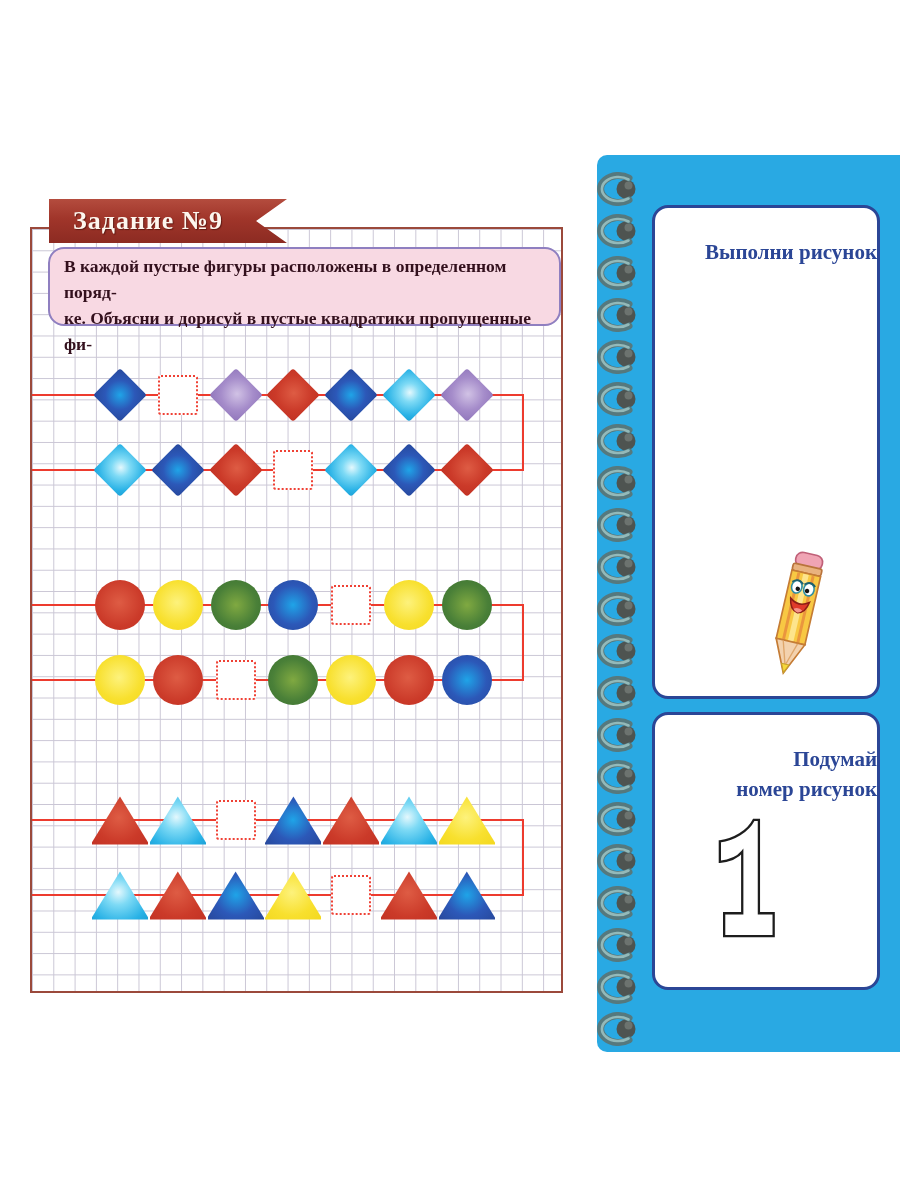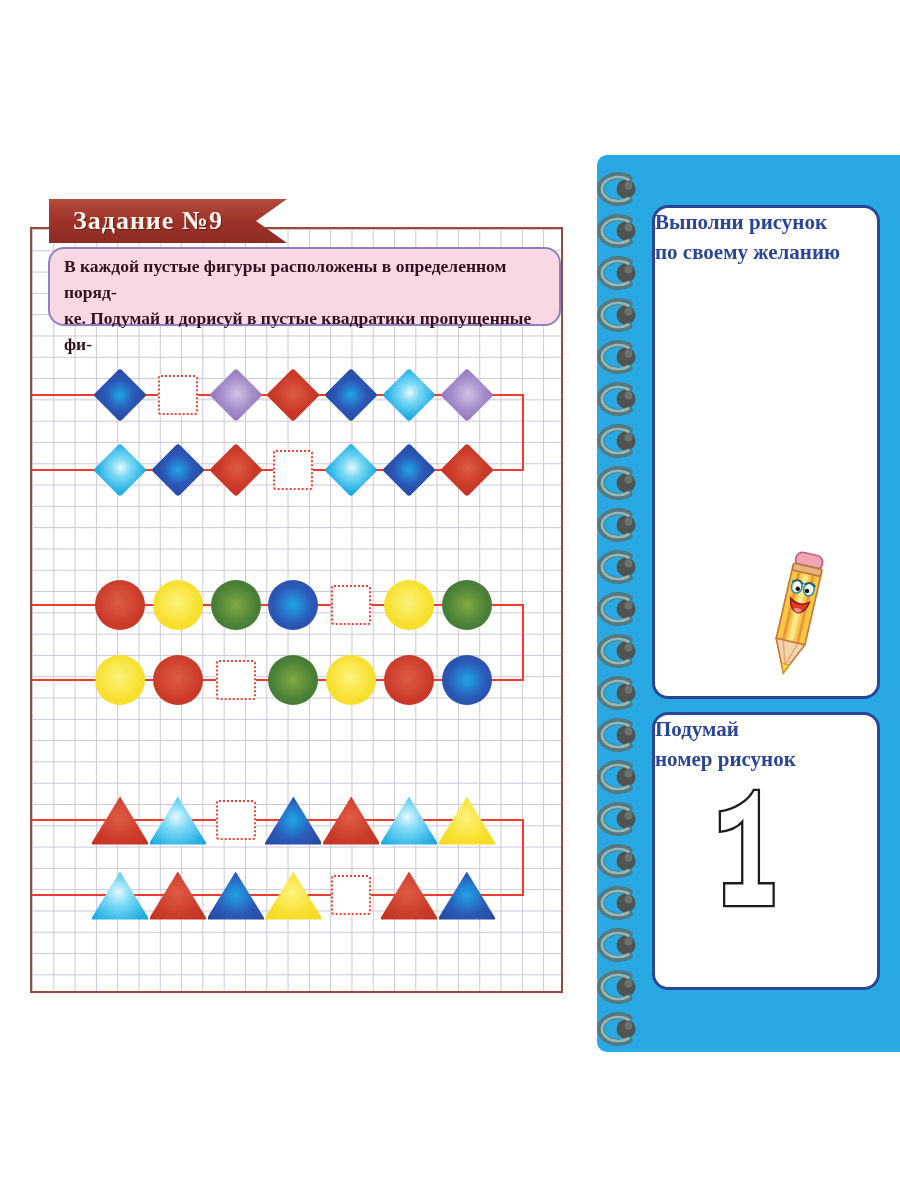--- a/index.html
+++ b/index.html
@@ -9,21 +9,21 @@
   
   .notebook{position:absolute;left:597px;top:155px;width:303px;height:897px;
             background:#29a9e3;border-radius:10px 0 0 10px;}
   .spiral{position:absolute;left:583px;top:0;width:66px;height:1200px;z-index:5;}
   .ring{position:absolute;left:0;}
 
   .panel{position:absolute;background:#ffffff;border:3px solid #2b4696;border-radius:16px;
          box-sizing:border-box;z-index:3;}
   .panel-draw{left:652px;top:205px;width:228px;height:494px;}
   .panel-page{left:652px;top:712px;width:228px;height:278px;}
-  .panel-title{margin-top:0;text-align:left;color:#2b4696;font-weight:bold;
+  .panel-title{margin-top:30px;text-align:right;color:#2b4696;font-weight:bold;
                font-size:21px;line-height:1.42;}
   .pencil{position:absolute;left:116px;top:342px;transform:rotate(13deg);}
   .numeral-wrap{margin-top:10px;text-align:center;padding-right:38px;}
   .sr{position:absolute;width:1px;height:1px;overflow:hidden;clip-path:inset(50%);}
 
   
   .page{position:absolute;left:30px;top:227px;width:533px;height:766px;box-sizing:border-box;
         border:2px solid #9b493b;background-color:#ffffff;
         background-image:linear-gradient(#cac6d5 1px,transparent 1px),
                          linear-gradient(90deg,#cac6d5 1px,transparent 1px);
@@ -187,21 +187,20 @@
     <circle cx="43" cy="19" r="9.5" fill="#4e5451"></circle>
     <circle cx="45.5" cy="15.5" r="4" fill="#6c736f"></circle>
     <path d="M46 8 A 18 13.5 0 1 0 46 30" fill="none" stroke="#55797e" stroke-width="7" stroke-linecap="round"></path>
     <path d="M45.5 9.5 A 16.5 12 0 1 0 45.5 28.5" fill="none" stroke="#93b9b9" stroke-width="2.6" stroke-linecap="round"></path>
   </svg>
   </div>
 
 <div class="panel panel-draw">
   <div class="panel-title">
     <div>Выполни рисунок</div>
-    <div>по своему желанию</div>
   </div>
   <svg class="pencil" width="52" height="127" viewBox="0 0 46 112">
     <rect x="11" y="2" width="24" height="13" rx="6" fill="#f0a4b4" stroke="#c06078" stroke-width="1.5"></rect>
     <rect x="10" y="13" width="26" height="6.5" rx="2" fill="#e9b27e" stroke="#b9743c" stroke-width="1.5"></rect>
     <rect x="10" y="19.5" width="26" height="62" fill="#f8c843" stroke="#c57c35" stroke-width="1.5"></rect>
     <rect x="20.5" y="20.5" width="5" height="60.5" fill="#fde48c"></rect>
     <rect x="15.2" y="20.5" width="2.6" height="60.5" fill="#ea963e"></rect>
     <rect x="28.2" y="20.5" width="2.6" height="60.5" fill="#ea963e"></rect>
     <ellipse cx="17.5" cy="33" rx="4.6" ry="5.6" fill="#ffffff" stroke="#2f8fa3" stroke-width="1.4"></ellipse>
     <ellipse cx="28.5" cy="33" rx="4.6" ry="5.6" fill="#ffffff" stroke="#2f8fa3" stroke-width="1.4"></ellipse>
@@ -285,14 +284,14 @@
     <div class="sh triangle c-red" style="left: 377px; top: 666px;"></div>
     <div class="sh triangle c-blue" style="left: 434.8px; top: 666px;"></div>
   </div>
 
 <div class="banner">
   <span>Задание №9</span>
 </div>
 
 <div class="instruction">
   <div>В каждой пустые фигуры расположены в определенном поряд-</div>
-  <div>ке. Подумай и дорисуй в пустые квадратики пропущенные фи-</div>
+  <div>ке. Объясни и дорисуй в пустые квадратики пропущенные фи-</div>
 </div>
 
 </body></html>

